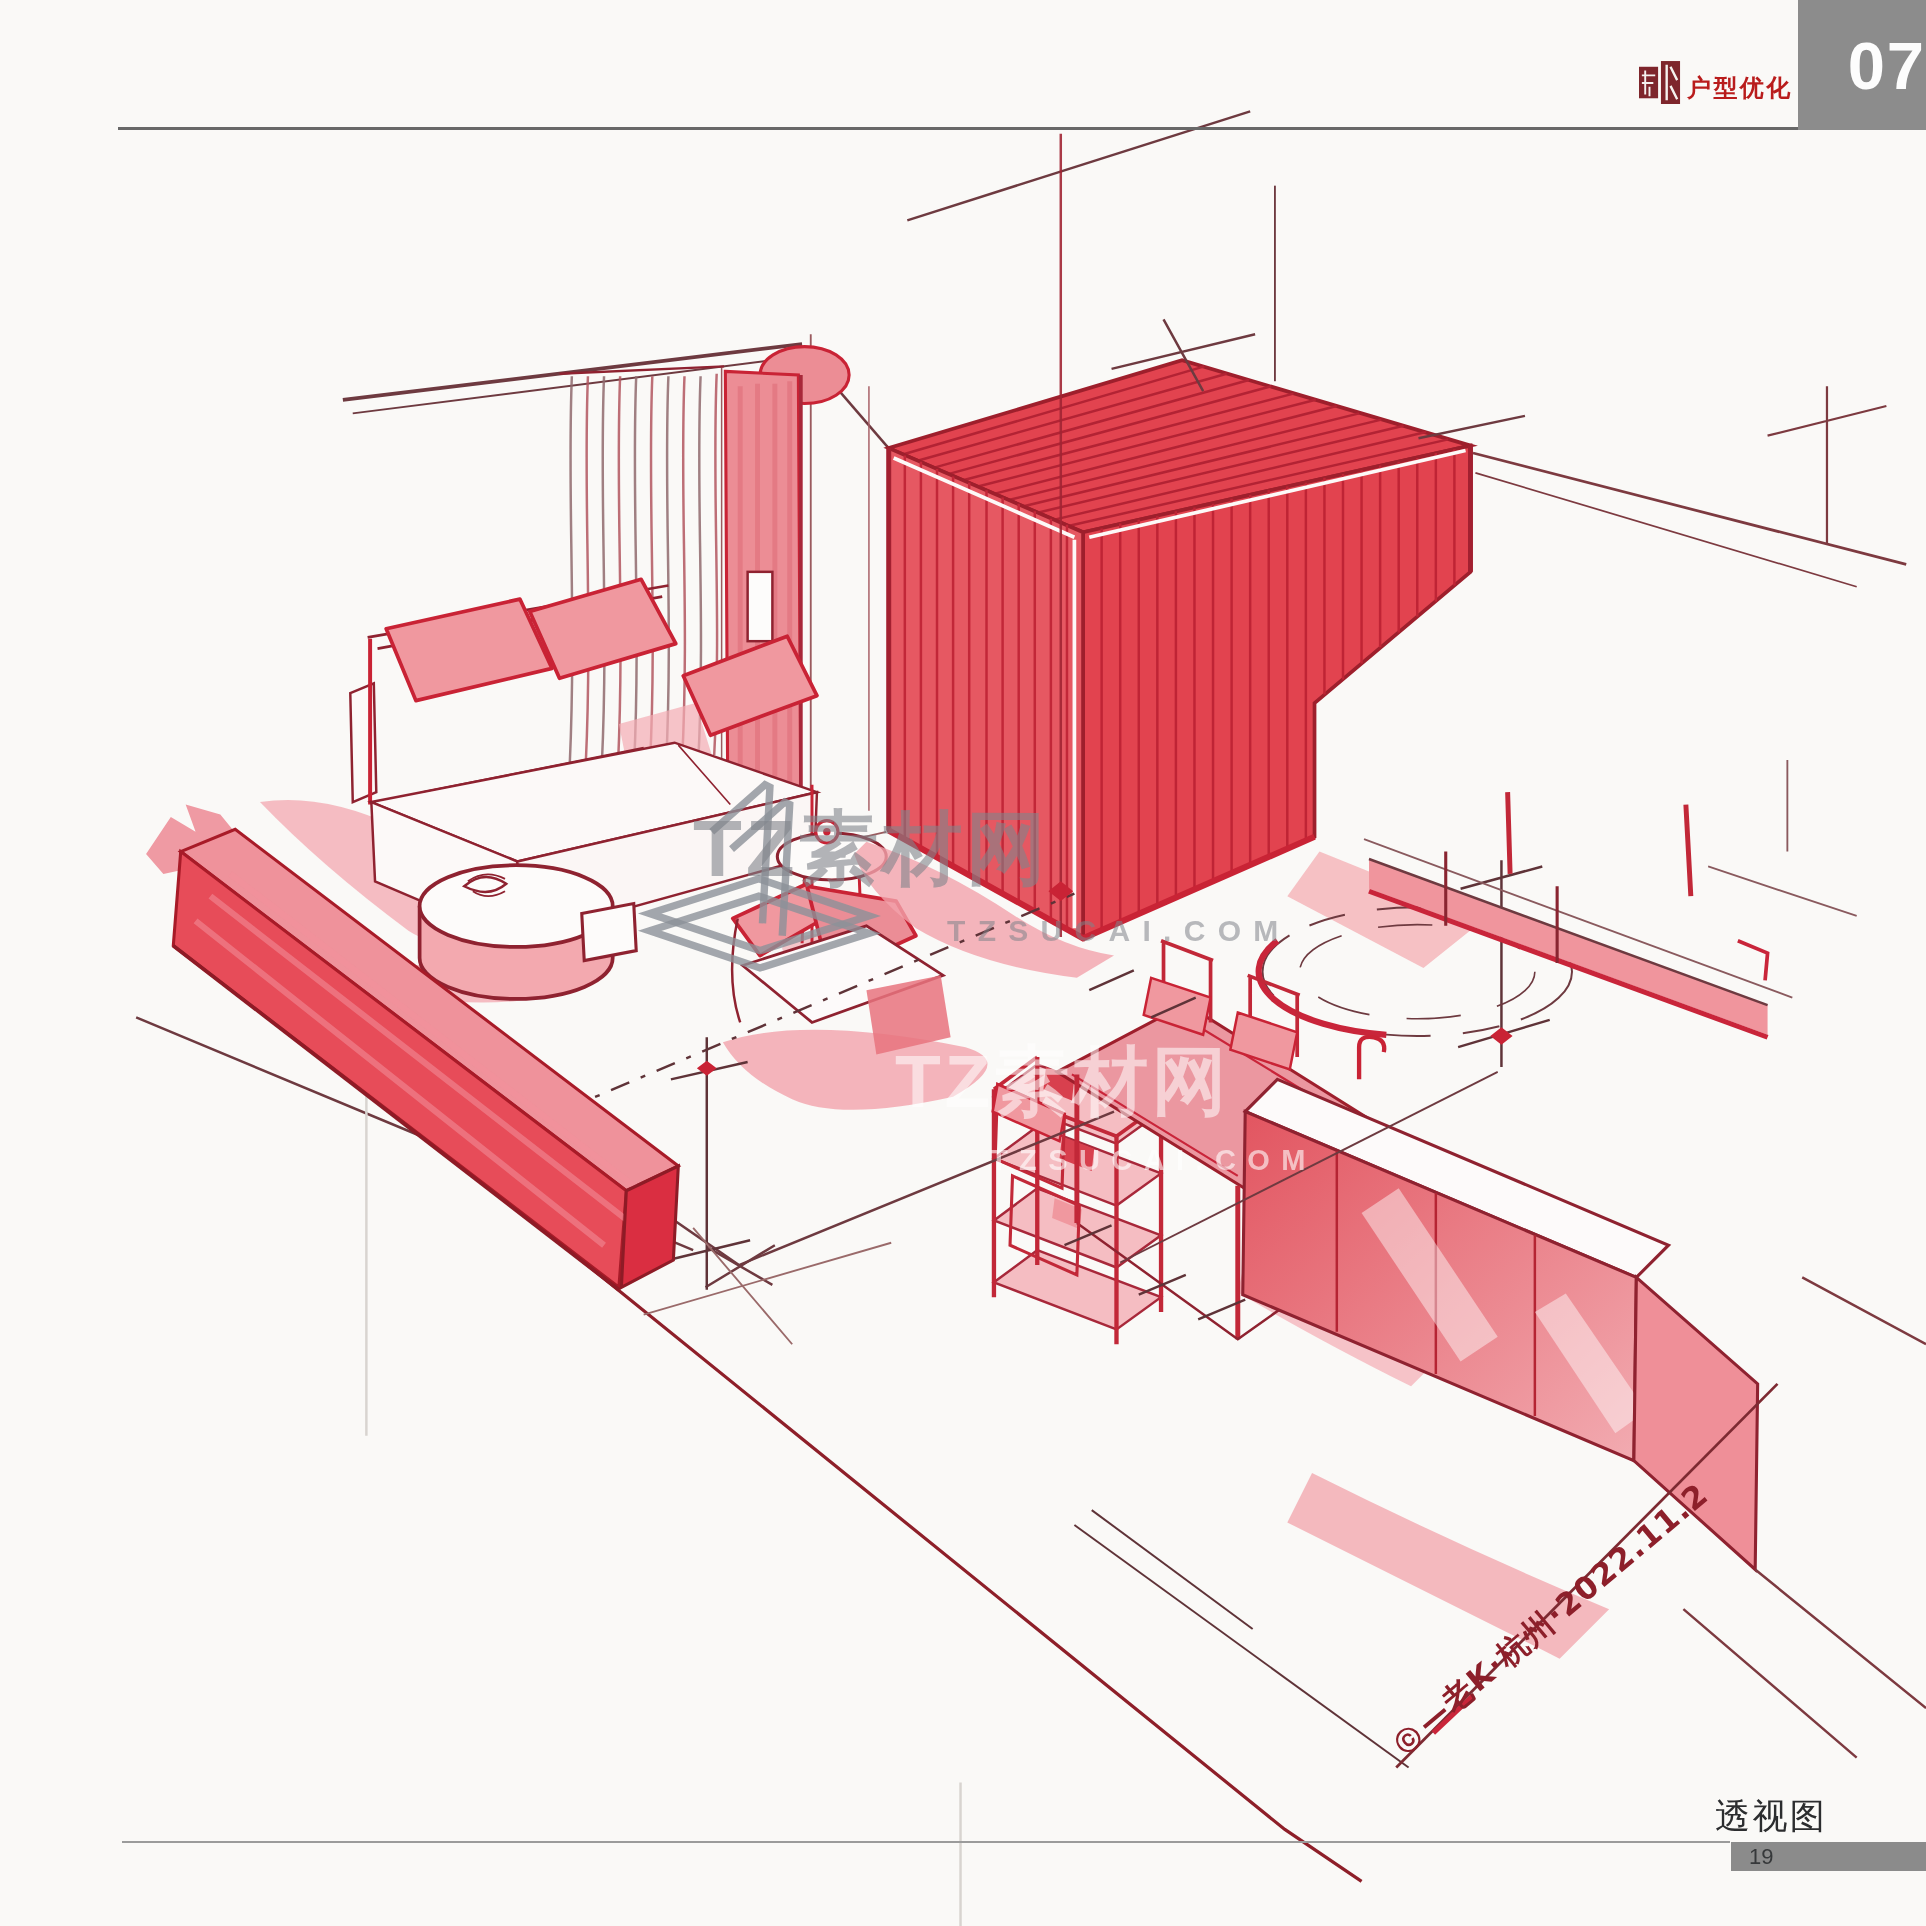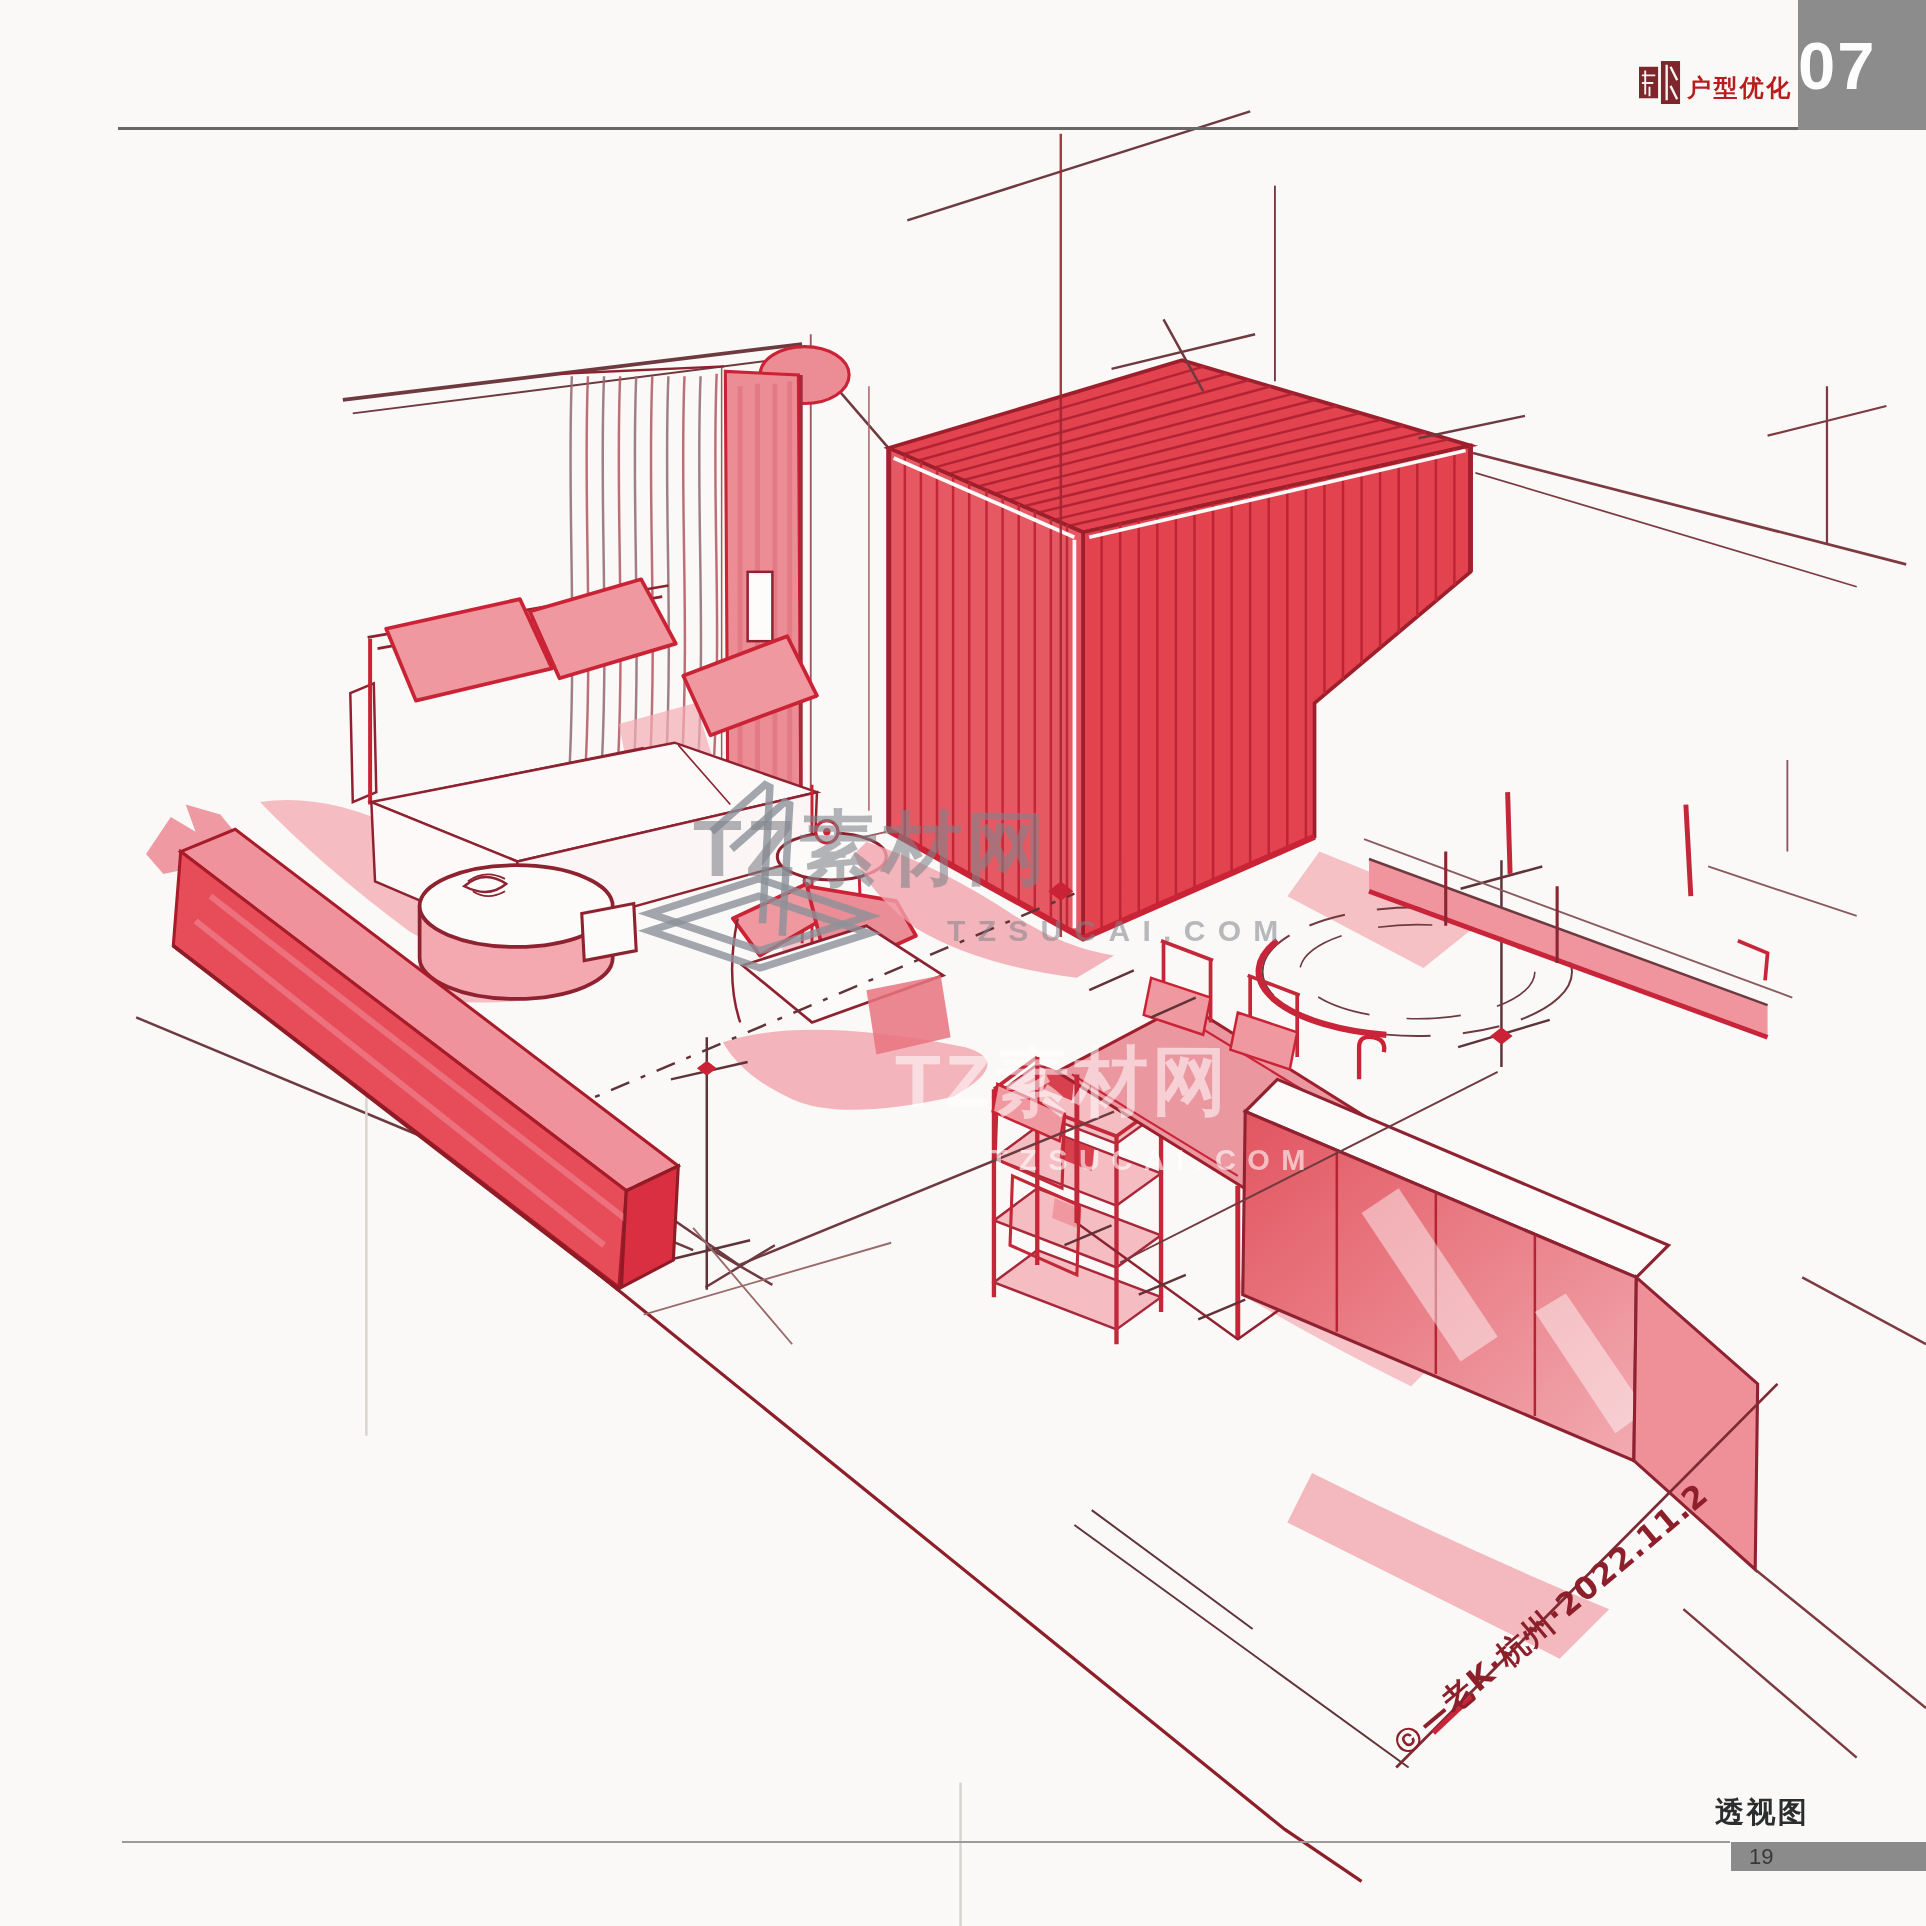--- a/index.html
+++ b/index.html
@@ -5,24 +5,24 @@
   html,body{margin:0;padding:0;background:#e8e6e3;}
   .page{position:relative;width:1926px;height:1926px;background:#faf9f7;overflow:hidden;
         font-family:"Liberation Sans","DejaVu Sans",sans-serif;}
   .sketch-svg{position:absolute;left:0;top:0;width:100%;height:100%;}
   
   .seal{position:absolute;left:1639px;top:61px;width:42px;height:44px;}
   .brand-label{position:absolute;left:1687px;top:74px;font-size:24px;line-height:28.5px;
                color:#b91c1c;font-weight:700;letter-spacing:2.4px;}
   .header-rule{position:absolute;left:118px;top:127px;width:1680px;height:3.3px;background:#686868;}
   .chapter-box{position:absolute;left:1798px;top:0;width:128px;height:130px;background:#8c8c8c;
-               display:flex;align-items:center;justify-content:flex-start;}
+               display:flex;align-items:center;justify-content:flex-end;}
   .chapter-box span{color:#fdfdfd;font-size:67px;font-weight:700;letter-spacing:1.9px;}
   
-  .footer-caption{position:absolute;left:1715px;top:1793px;font-size:29px;font-weight:700;
+  .footer-caption{position:absolute;left:1715px;top:1793px;font-size:35px;font-weight:400;
                   color:#2c2d2f;letter-spacing:2.4px;}
   .footer-rule{position:absolute;left:122px;top:1841px;width:1608px;height:2.4px;background:#9b9b9b;}
   .page-bar{position:absolute;left:1731px;top:1842px;width:213px;height:29px;background:#8b8b8b;
             display:flex;align-items:center;}
   .page-bar span{color:#36383a;font-size:22px;font-weight:500;margin-left:18px;}
   
   .wm-title{position:absolute;font-weight:700;white-space:nowrap;}
   .wm1-title{left:693px;top:796px;font-size:80px;letter-spacing:3.8px;color:rgba(128,132,138,.60);}
   .wm1-domain{left:947px;top:914px;font-size:30px;letter-spacing:12.3px;color:rgba(128,132,138,.55);}
   .wm2-title{left:895px;top:1032px;font-size:75px;letter-spacing:3.8px;color:rgba(255,255,255,.55);}

